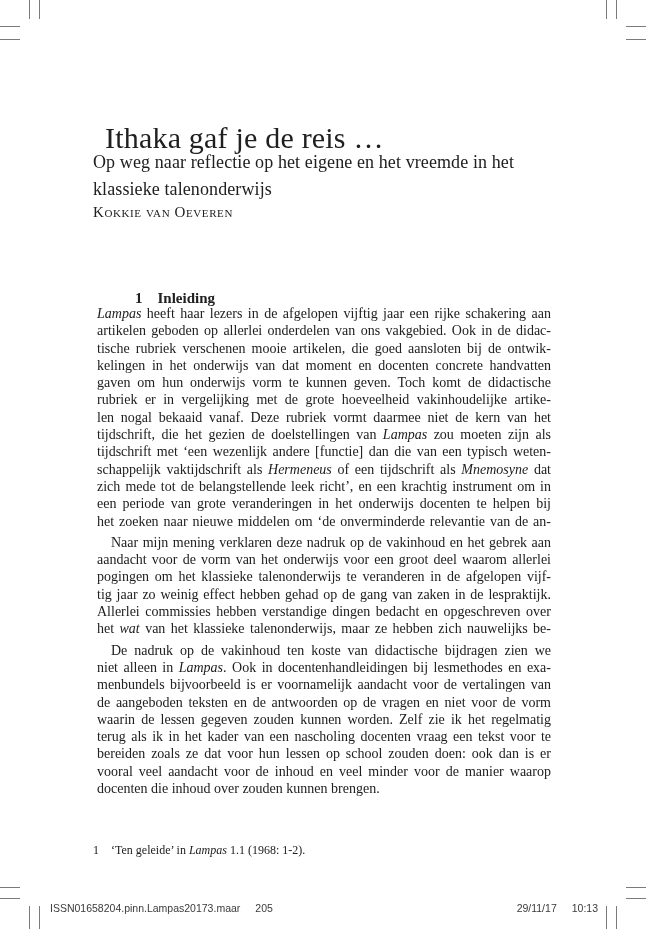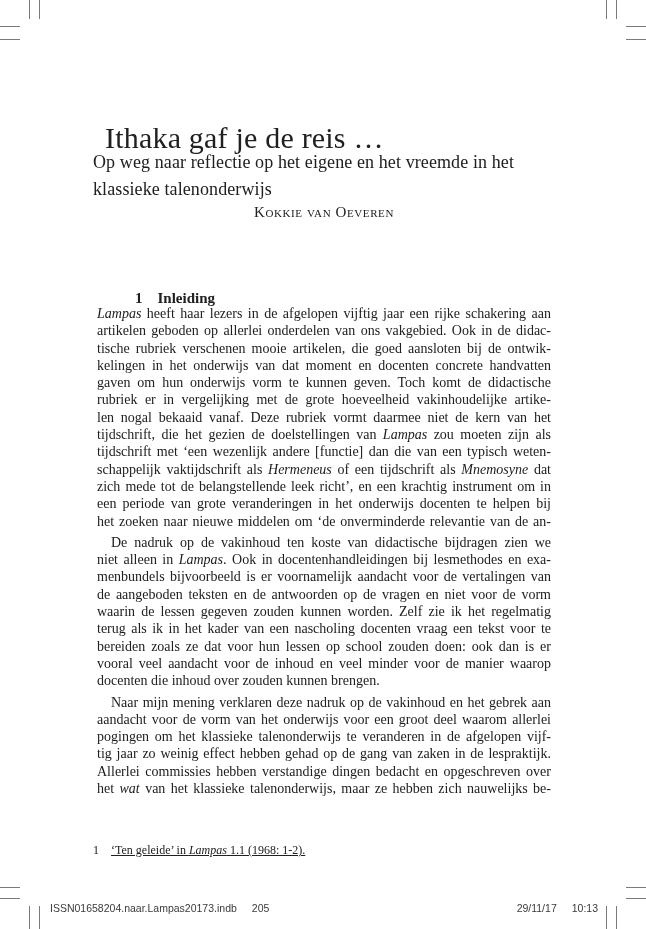--- a/index.html
+++ b/index.html
@@ -24,21 +24,21 @@
     font-size: 30px; line-height: 36px; font-weight: normal;
     letter-spacing: 0.2px; margin: 12px;
   }
   .subtitle {
     position: absolute; left: 93px; top: 149px;
     font-size: 18px; line-height: 27px; font-weight: normal;
     white-space: pre-line; margin: 0; letter-spacing: 0.1px;
   }
   .author {
     position: absolute; left: 93px; top: 204px; width: 462px;
-    text-align: center;
+    text-align: left;
     font-variant: small-caps;
     font-size: 15px; letter-spacing: 0.6px;
   }
   .sec-heading {
     position: absolute; left: 93px; top: 272px;
     font-size: 15px; font-weight: bold; margin: 18px;
   }
   .sec-num { display: inline-block; margin-left: 24px; margin-right: 15px; }
 
   .bodytext {
@@ -52,21 +52,21 @@
     text-align: justify;
     text-align-last: justify;
   }
   .para.indent .plines { text-indent: 14px; }
   .plast { display: block; text-align: left; }
   .bodytext i, .footnote i { font-style: italic; }
   sup { font-size: 0.62em; line-height: 0; vertical-align: super; }
 
   .footnote {
     position: absolute; left: 93px; top: 843px; width: 462px;
-    font-size: 12px; line-height: 15px; text-decoration: underline;
+    font-size: 12px; line-height: 15px;
   }
   .fn-num { display: inline-block; width: 18px; }
 
   
   .footer-left, .footer-right {
     position: absolute; top: 902px;
     font-family: "Liberation Sans", sans-serif;
     font-size: 10.5px; color: #3b3b3b;
     white-space: nowrap;
   }
@@ -113,39 +113,39 @@
 rubriek er in vergelijking met de grote hoeveelheid vakinhoudelijke artike-
 len nogal bekaaid vanaf. Deze rubriek vormt daarmee niet de kern van het
 tijdschrift, die het gezien de doelstellingen van <i>Lampas</i> zou moeten zijn als
 tijdschrift met ‘een wezenlijk andere [functie] dan die van een typisch weten-
 schappelijk vaktijdschrift als <i>Hermeneus</i> of een tijdschrift als <i>Mnemosyne</i> dat
 zich mede tot de belangstellende leek richt’, en een krachtig instrument om in
 een periode van grote veranderingen in het onderwijs docenten te helpen bij
 het zoeken naar nieuwe middelen om ‘de onverminderde relevantie van de an-</span>
     </p>
     <p class="para indent">
+      <span class="plines">Naar mijn mening verklaren deze nadruk op de vakinhoud en het gebrek aan
+aandacht voor de vorm van het onderwijs voor een groot deel waarom allerlei
+pogingen om het klassieke talenonderwijs te veranderen in de afgelopen vijf-
+tig jaar zo weinig effect hebben gehad op de gang van zaken in de lespraktijk.
+Allerlei commissies hebben verstandige dingen bedacht en opgeschreven over
+het <i>wat</i> van het klassieke talenonderwijs, maar ze hebben zich nauwelijks be-</span>
+      <span class="plast"></span>
+    </p>
+    <p class="para indent">
       <span class="plines">De nadruk op de vakinhoud ten koste van didactische bijdragen zien we
 niet alleen in <i>Lampas</i>. Ook in docentenhandleidingen bij lesmethodes en exa-
 menbundels bijvoorbeeld is er voornamelijk aandacht voor de vertalingen van
 de aangeboden teksten en de antwoorden op de vragen en niet voor de vorm
 waarin de lessen gegeven zouden kunnen worden. Zelf zie ik het regelmatig
 terug als ik in het kader van een nascholing docenten vraag een tekst voor te
 bereiden zoals ze dat voor hun lessen op school zouden doen: ook dan is er
 vooral veel aandacht voor de inhoud en veel minder voor de manier waarop</span>
       <span class="plast">docenten die inhoud over zouden kunnen brengen.</span>
     </p>
-    <p class="para indent">
-      <span class="plines">Naar mijn mening verklaren deze nadruk op de vakinhoud en het gebrek aan
-aandacht voor de vorm van het onderwijs voor een groot deel waarom allerlei
-pogingen om het klassieke talenonderwijs te veranderen in de afgelopen vijf-
-tig jaar zo weinig effect hebben gehad op de gang van zaken in de lespraktijk.
-Allerlei commissies hebben verstandige dingen bedacht en opgeschreven over
-het <i>wat</i> van het klassieke talenonderwijs, maar ze hebben zich nauwelijks be-</span>
-      <span class="plast"></span>
-    </p>
   </div>
 
   <div class="footnote"><span class="fn-num">1</span><span class="fn-text">‘Ten geleide’ in <i>Lampas</i> 1.1 (1968: 1-2).</span></div>
 
-  <div class="footer-left"><span>ISSN01658204.naar.Lampas20173.indb</span><span class="f-gap"></span><span>205</span></div>
+  <div class="footer-left"><span>ISSN01658204.pinn.Lampas20173.maar</span><span class="f-gap"></span><span>205</span></div>
   <div class="footer-right"><span>29/11/17</span><span class="f-gap"></span><span>10:13</span></div>
 
 </div>
 
 </body></html>

